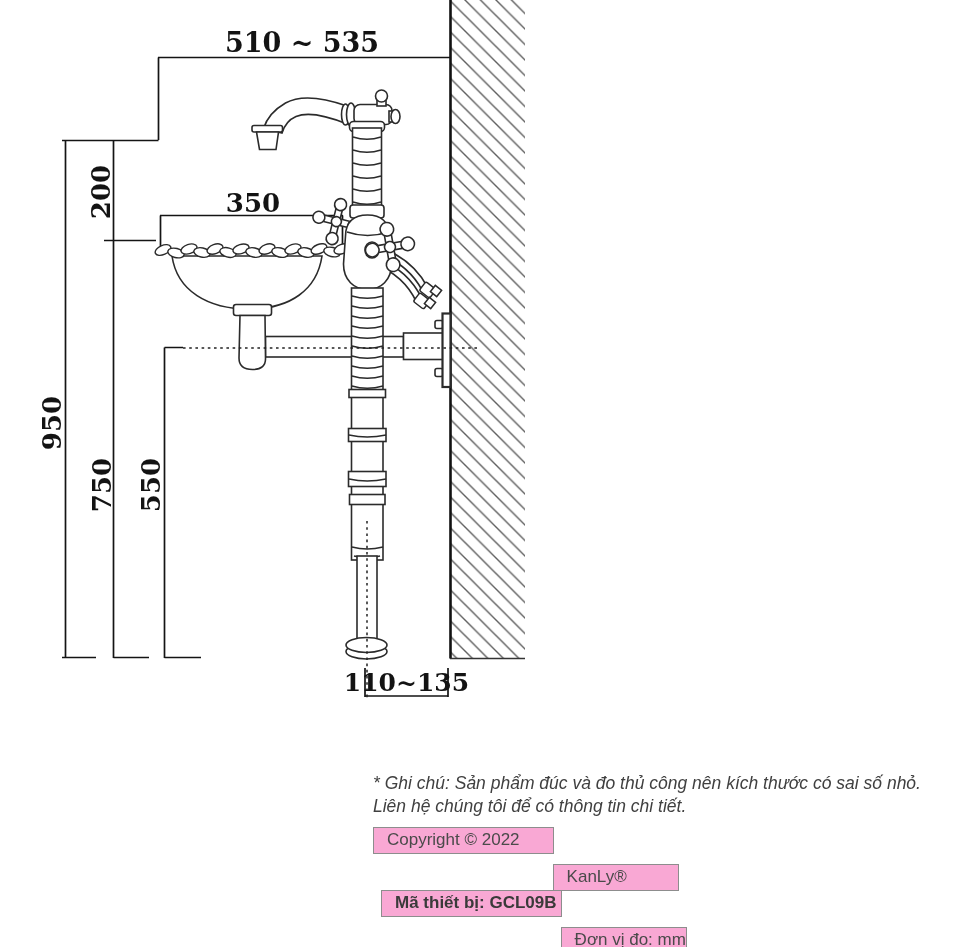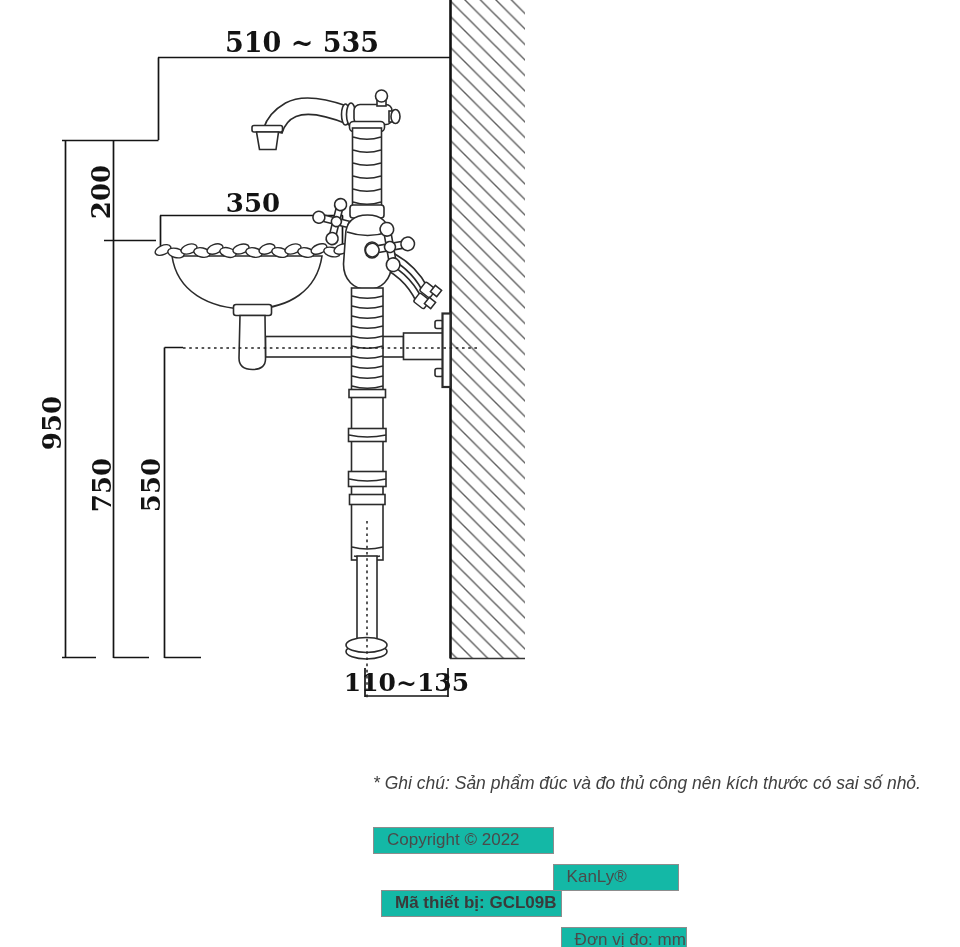--- a/index.html
+++ b/index.html
@@ -5,21 +5,21 @@
   html,body{margin:0;padding:0;background:#ffffff;}
   #stage{position:relative;width:960px;height:947px;background:#ffffff;overflow:hidden;
          font-family:"Liberation Sans",sans-serif;}
   svg text{font-family:"DejaVu Serif","Liberation Serif",serif;font-weight:bold;fill:#131313;}
   .note{position:absolute;left:373px;top:772px;width:570px;
         font:italic 17.5px/23px "Liberation Sans",sans-serif;color:#404040;}
   .info-table{position:absolute;left:373px;top:827px;color:#4a4a4a;
         font:17px/24px "Liberation Sans",sans-serif;}
   .tr{display:flex;}
   .td{border:1.4px solid #8d8d8d;box-sizing:border-box;height:27px;line-height:24px;
-      padding-left:13px;background:#14b8a6;white-space:nowrap;overflow:hidden;}
+      padding-left:13px;background:#f9a8d4;white-space:nowrap;overflow:hidden;}
   .tr + .tr{margin-top:-1.4px;padding-left:8px;}
   .td + .td{margin-left:-1.4px;margin-top:37px;}
   .c1{width:181px;} .c2{width:126px;} .c3{width:208px;}
   .bold{font-weight:bold;color:#3a3a3a;}
 </style>
 </head>
 <body>
 
 <div id="stage">
 
@@ -172,20 +172,21 @@
     <text x="61" y="423" font-size="26" transform="rotate(-90 61 423)">950</text>
     <text x="111" y="485" font-size="26" transform="rotate(-90 111 485)">750</text>
     <text x="160" y="485" font-size="26" transform="rotate(-90 160 485)">550</text>
     <text x="406.5" y="691" font-size="25">110~135</text>
   </g>
 </svg>
 
 
 <div class="note">
   <div>* Ghi chú: Sản phẩm đúc và đo thủ công nên kích thước có sai số nhỏ.</div>
+  <div>Liên hệ chúng tôi để có thông tin chi tiết.</div>
 </div>
 
 
 <div class="info-table">
   <div class="tr">
     <div class="td c1">Copyright © 2022</div>
     <div class="td c2">KanLy®</div>
   </div>
   <div class="tr">
     <div class="td c1 bold">Mã thiết bị: GCL09B</div>

